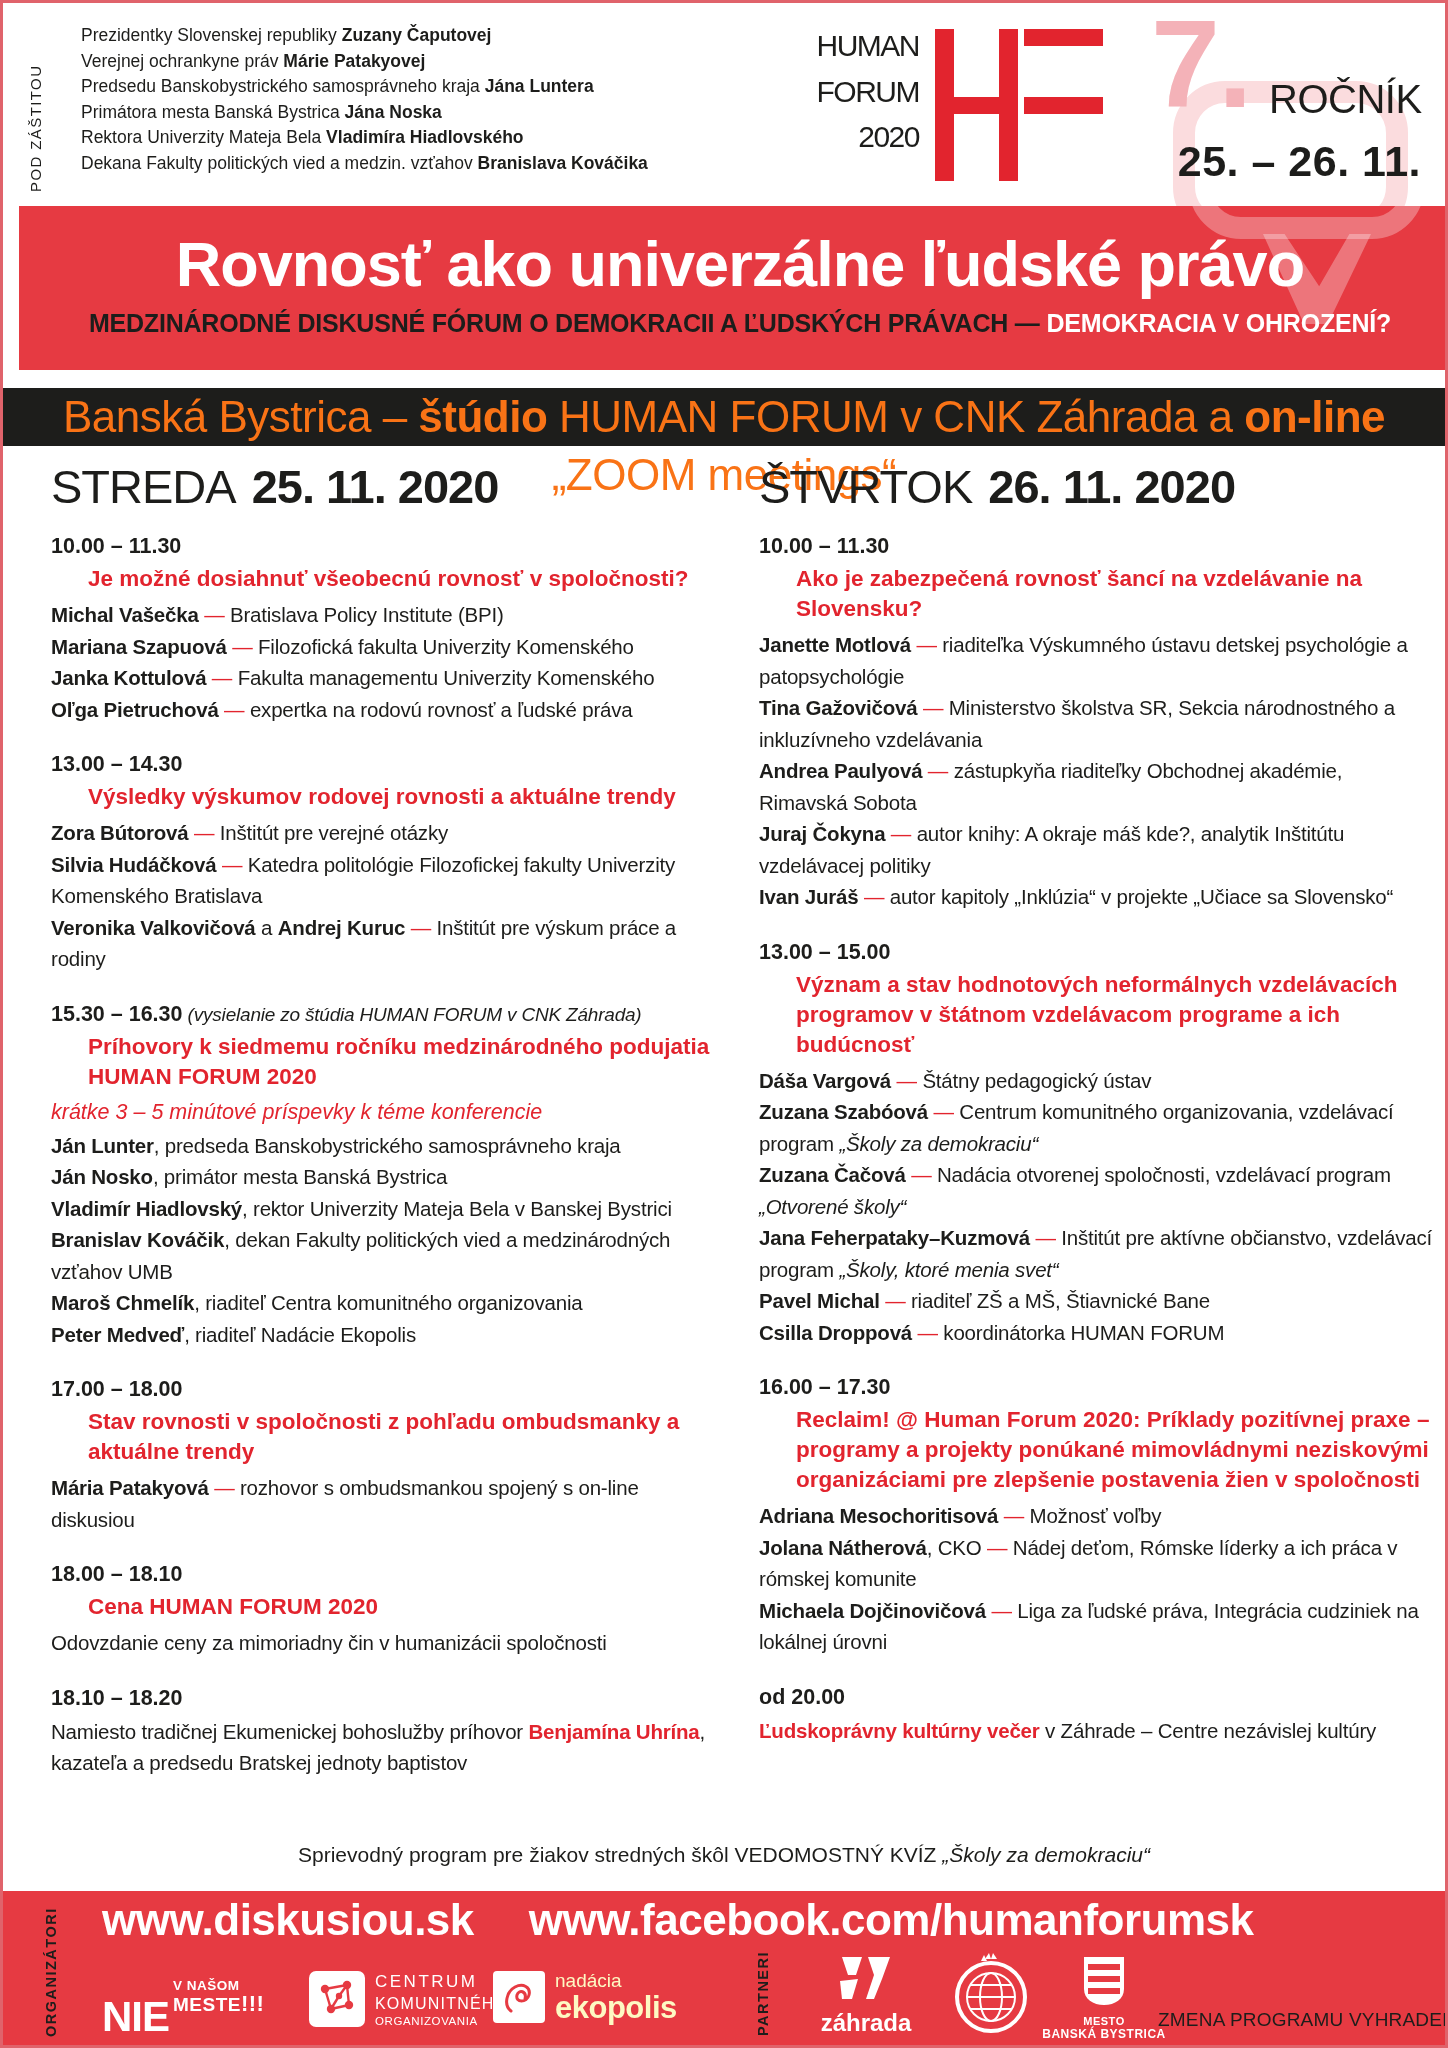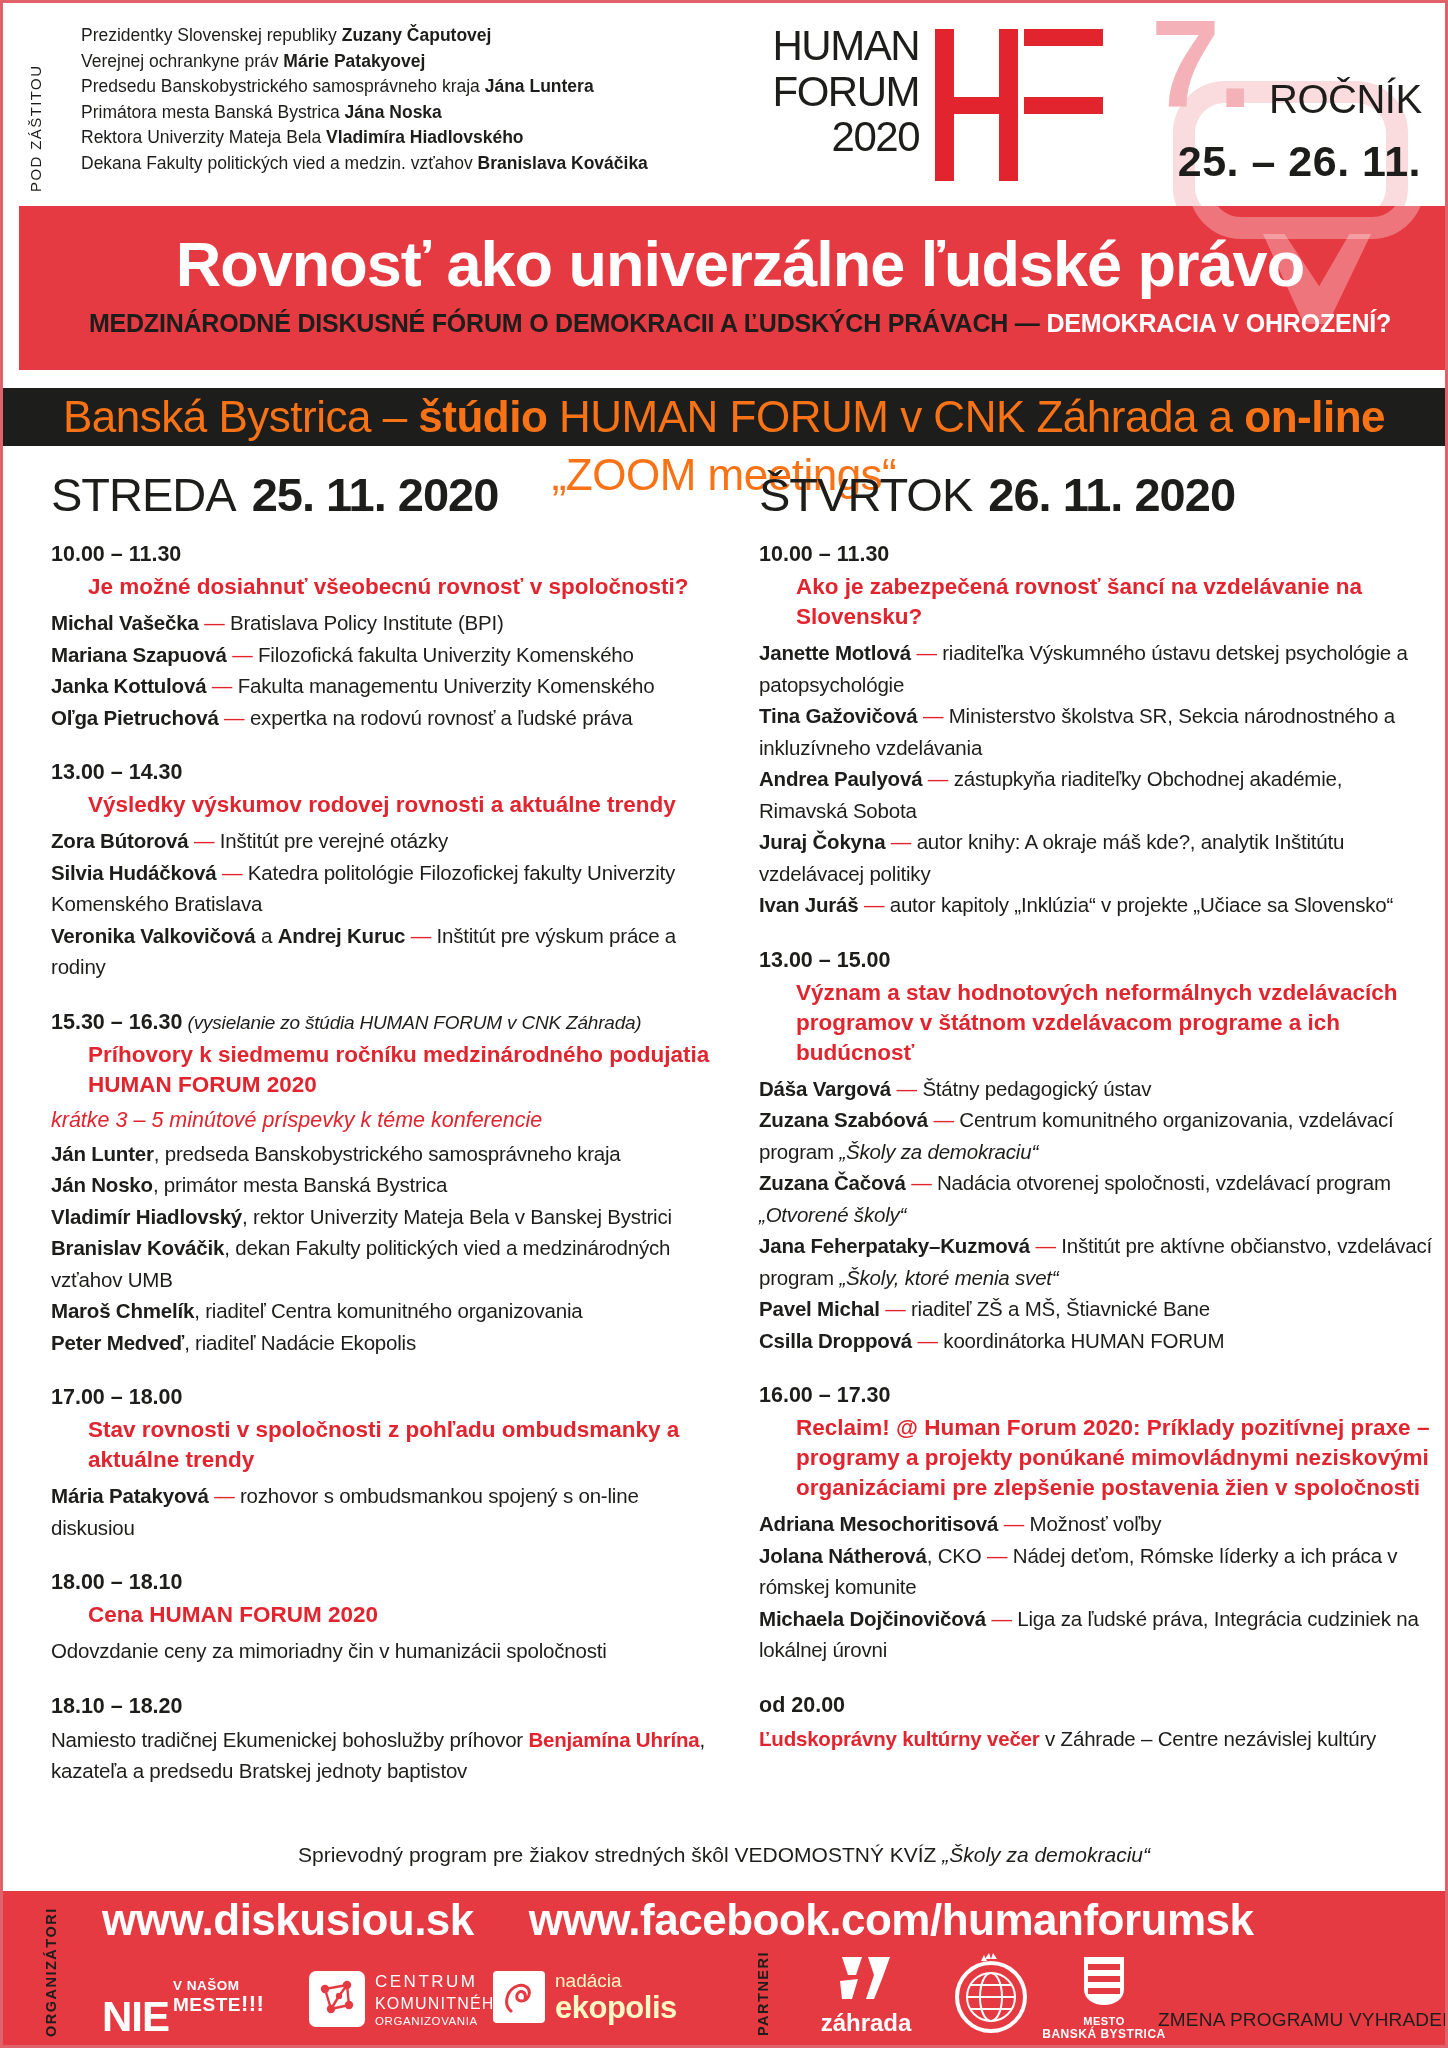--- a/index.html
+++ b/index.html
@@ -20,21 +20,21 @@
   .top{position:absolute;left:0;top:0;width:100%;height:203px;overflow:hidden;}
   .patronage{
     position:absolute;left:24px;top:24px;height:165px;
     writing-mode:vertical-rl;transform:rotate(180deg);
     font-size:15px;letter-spacing:1.4px;white-space:nowrap;
   }
   .patrons{position:absolute;left:78px;top:20px;font-size:17.5px;}
   .patrons .gen-line{line-height:25.6px;white-space:nowrap;}
   .wordmark{
     position:absolute;left:688px;top:20px;width:228px;text-align:right;
-    font-size:42px;line-height:45.5px;letter-spacing:-1.5px;font-weight:400;
+    font-size:30px;line-height:45.5px;letter-spacing:-1.5px;font-weight:400;
   }
   .hf-mark{position:absolute;left:932px;top:26px;}
   .bubble{position:absolute;box-sizing:border-box;width:235px;height:158px;border-radius:52px;}
   .bubble-pink{left:1170px;top:78px;border:22px solid var(--palepink);}
   .seven{
     position:absolute;left:1148px;top:2px;font-size:124px;line-height:118px;
     font-weight:700;color:var(--pink);letter-spacing:-2px;
   }
   .rocnik{position:absolute;left:1266px;top:74px;font-size:40px;letter-spacing:-0.5px;}
   .dates{position:absolute;right:24px;top:134px;font-size:43px;font-weight:700;letter-spacing:0.5px;}
@@ -58,21 +58,21 @@
     font-size:25px;font-weight:700;letter-spacing:-0.2px;color:var(--ink);
   }
   .s-wb{color:#fff;font-weight:700;}
   
   .venue-bar{position:absolute;left:0;top:385px;width:100%;height:58px;background:#1d1d1b;text-align:center;}
   .venue-text{font-size:44px;line-height:58px;color:#f97316;letter-spacing:-0.5px;}
   
   .col{position:absolute;top:456px;width:676px;}
   .col-left{left:48px;}
   .col-right{left:756px;}
-  .day-header{font-size:47px;letter-spacing:-1px;margin-bottom:20px;white-space:nowrap;margin-top:8px;}
+  .day-header{font-size:47px;letter-spacing:-1px;margin-bottom:20px;white-space:nowrap;}
   .day-name{font-weight:400;margin-right:16px;}
   .day-date{font-weight:700;}
   .session{margin-bottom:27px;}
   .session-time{font-size:21.5px;font-weight:700;margin-bottom:5px;}
   .time-note{font-weight:400;font-style:italic;font-size:19px;letter-spacing:-0.2px;}
   .session-title{font-size:22.5px;line-height:30px;font-weight:700;color:var(--redtext);margin-bottom:5px;margin-left:37px;}
   .session-subtitle{font-size:21.5px;line-height:30px;font-style:italic;color:var(--redtext);margin-bottom:3px;}
   .speaker-line{font-size:20.5px;line-height:31.5px;letter-spacing:-0.2px;}
   .s-n{}
   .s-b{font-weight:700;}

